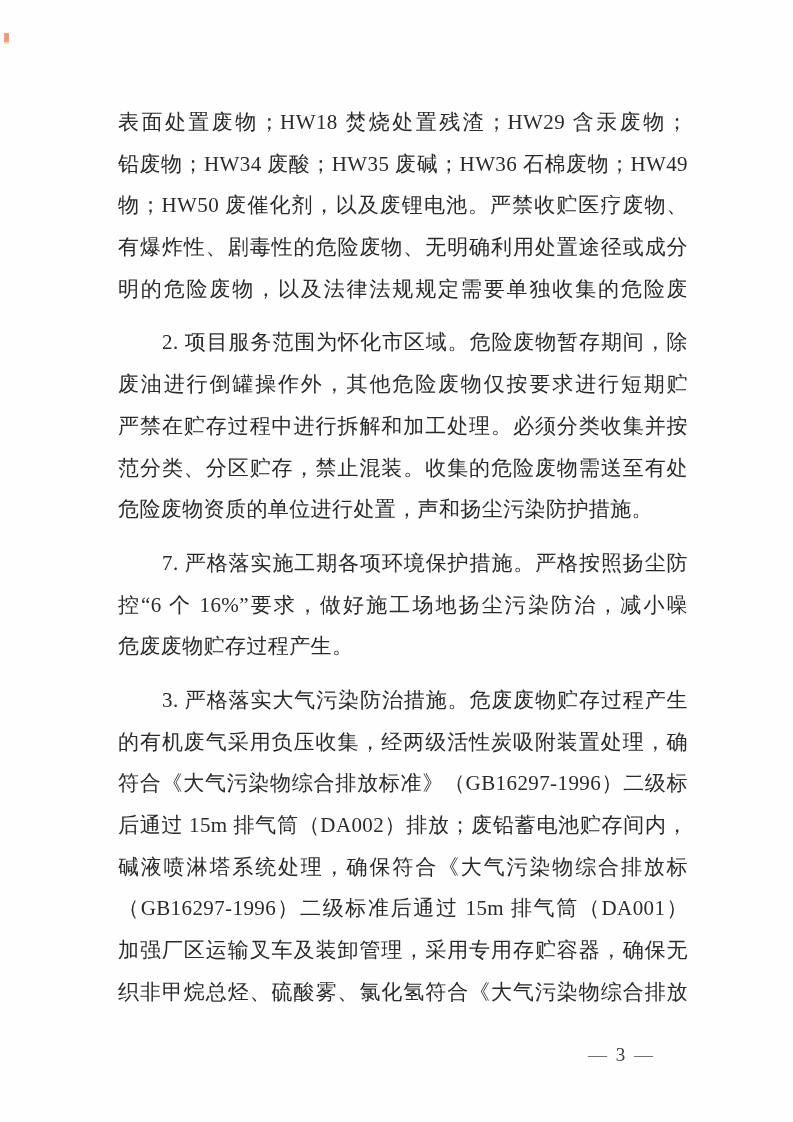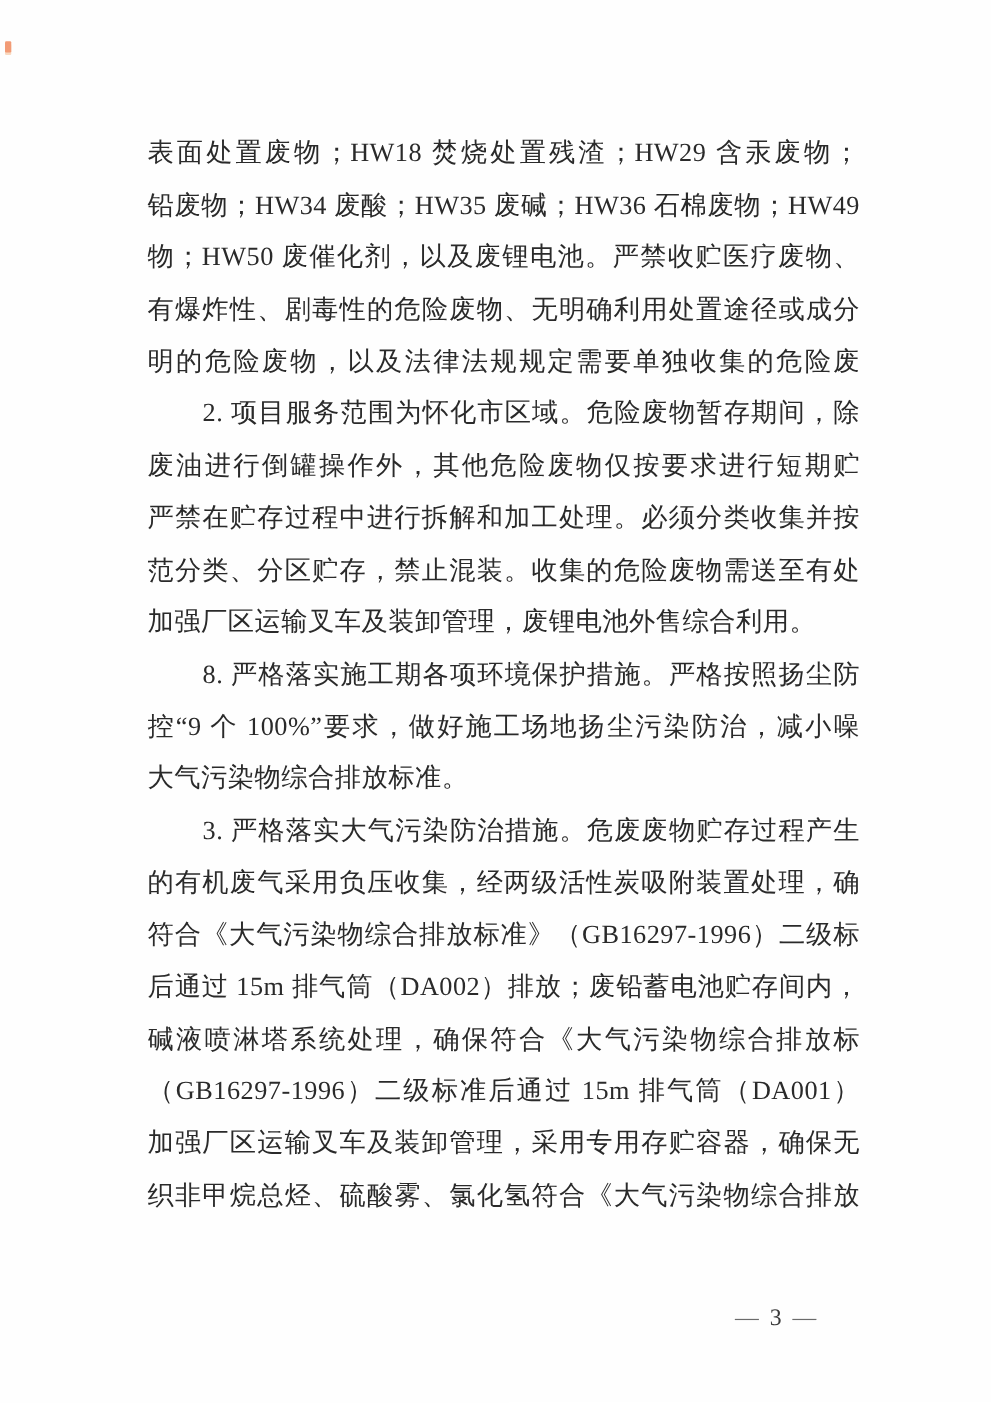--- a/index.html
+++ b/index.html
@@ -34,20 +34,21 @@
     text-justify: inter-character;
     white-space: normal;
     overflow: hidden;
   }
   .line.end {
     text-align: left;
     text-align-last: left;
   }
   .line.indent {
     text-indent: 2.1em;
+    margin-top: 12px;
   }
   .footer {
     position: absolute;
     left: 588px;
     top: 1044px;
     font-size: 19px;
     letter-spacing: 2px;
     color: #3a3a3a;
     white-space: nowrap;
   }
@@ -73,24 +74,24 @@
   <div class="text-block">
     <div class="line">表面处置废物；HW18 焚烧处置残渣；HW29 含汞废物；HW31 含</div>
     <div class="line">铅废物；HW34 废酸；HW35 废碱；HW36 石棉废物；HW49 其他废</div>
     <div class="line">物；HW50 废催化剂，以及废锂电池。严禁收贮医疗废物、具</div>
     <div class="line">有爆炸性、剧毒性的危险废物、无明确利用处置途径或成分不</div>
     <div class="line">明的危险废物，以及法律法规规定需要单独收集的危险废物。</div>
     <div class="line indent">2. 项目服务范围为怀化市区域。危险废物暂存期间，除</div>
     <div class="line">废油进行倒罐操作外，其他危险废物仅按要求进行短期贮存，</div>
     <div class="line">严禁在贮存过程中进行拆解和加工处理。必须分类收集并按规</div>
     <div class="line">范分类、分区贮存，禁止混装。收集的危险废物需送至有处置</div>
-    <div class="line end">加强厂区运输叉车及装卸管理，废锂电池外售综合利用。</div>
-    <div class="line indent">8. 严格落实施工期各项环境保护措施。严格按照扬尘防</div>
-    <div class="line">控“9 个 100%”要求，做好施工场地扬尘污染防治，减小噪</div>
-    <div class="line end">大气污染物综合排放标准。</div>
+    <div class="line end">危险废物资质的单位进行处置，声和扬尘污染防护措施。</div>
+    <div class="line indent">7. 严格落实施工期各项环境保护措施。严格按照扬尘防</div>
+    <div class="line">控“6 个 16%”要求，做好施工场地扬尘污染防治，减小噪</div>
+    <div class="line end">危废废物贮存过程产生。</div>
     <div class="line indent">3. 严格落实大气污染防治措施。危废废物贮存过程产生</div>
     <div class="line">的有机废气采用负压收集，经两级活性炭吸附装置处理，确保</div>
     <div class="line">符合《大气污染物综合排放标准》（GB16297-1996）二级标准</div>
     <div class="line">后通过 15m 排气筒（DA002）排放；废铅蓄电池贮存间内，若</div>
     <div class="line">碱液喷淋塔系统处理，确保符合《大气污染物综合排放标准》</div>
     <div class="line">（GB16297-1996）二级标准后通过 15m 排气筒（DA001）排放；</div>
     <div class="line">加强厂区运输叉车及装卸管理，采用专用存贮容器，确保无组</div>
     <div class="line">织非甲烷总烃、硫酸雾、氯化氢符合《大气污染物综合排放标</div>
   </div>
 

